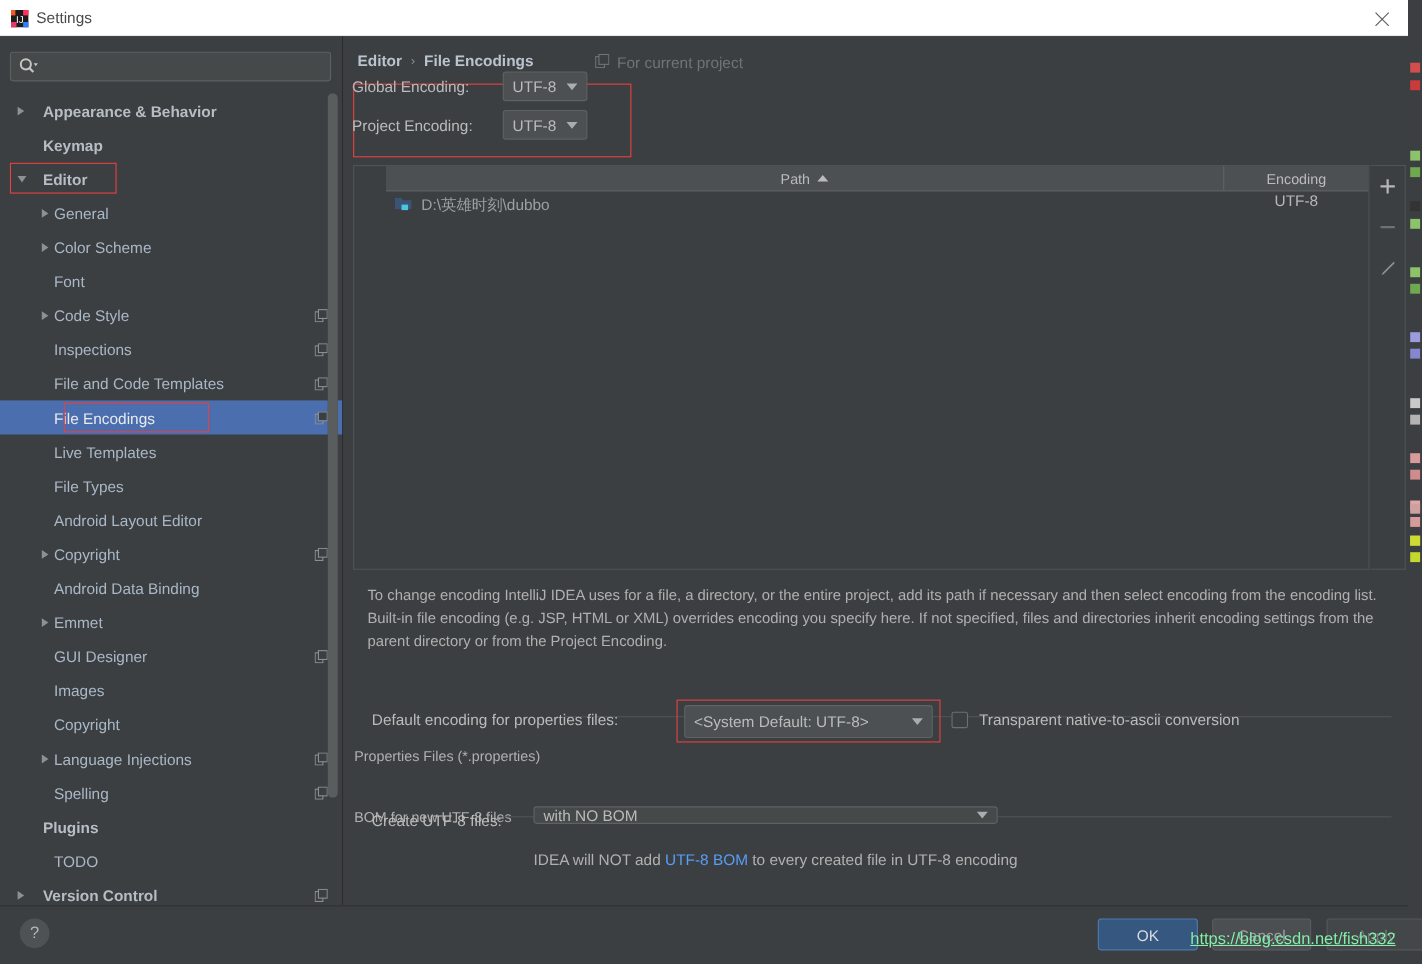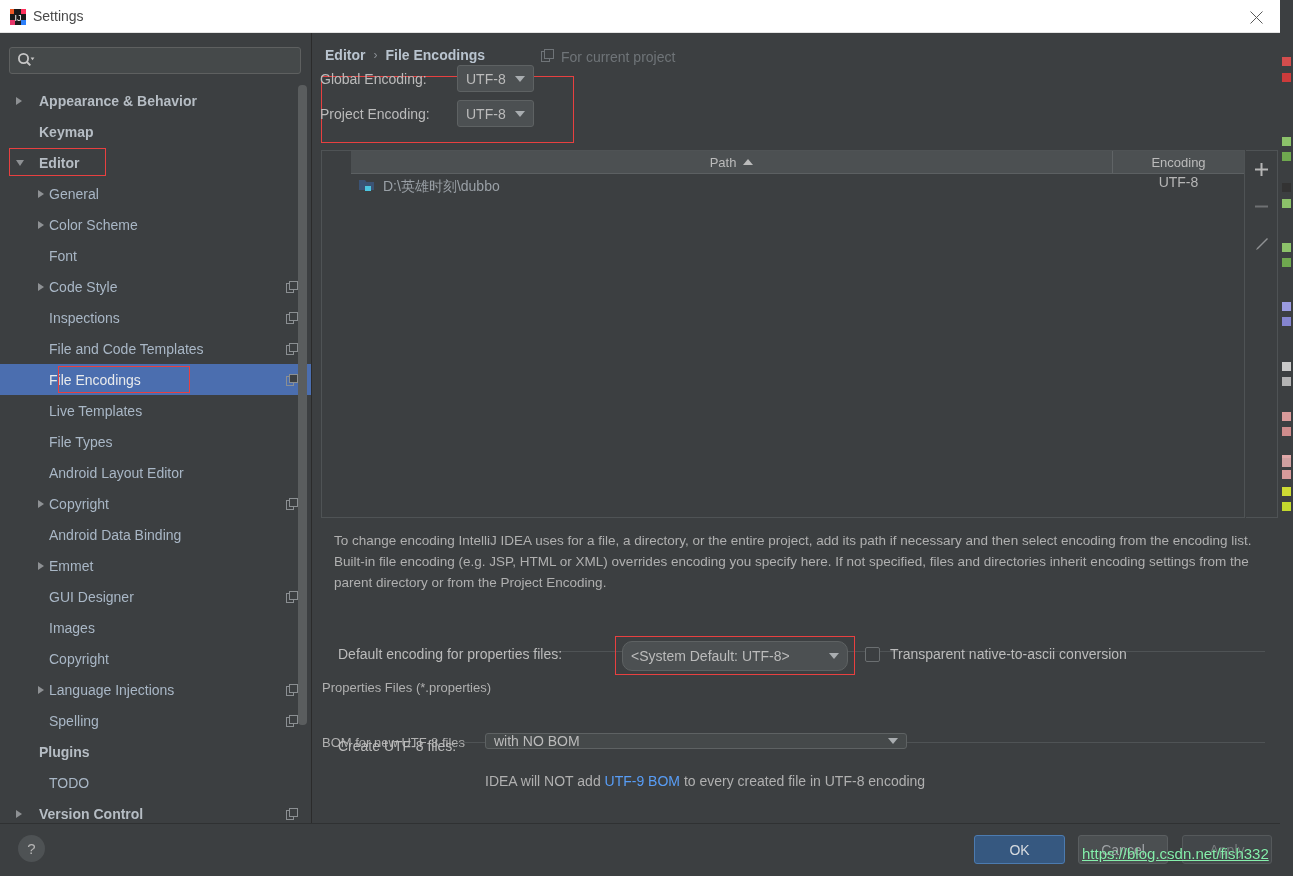--- a/index.html
+++ b/index.html
@@ -344,21 +344,20 @@
     top: 603px; left: 303px;
     width: 240px; height: 39px;
     border: 1px solid #e84040;
   }
   .combo.props {
     position: absolute;
     top: 608px; left: 310px;
     width: 226px; height: 30px;
     padding: 0 8px;
     justify-content: space-between;
-    border-radius: 10px;
   }
   .prop-label {
     position: absolute;
     top: 613px; left: 26px;
     color: #bbbbbb;
     font-size: 14px;
   }
   .chk-wrap {
     position: absolute;
     top: 613px; left: 553px;
@@ -421,20 +420,21 @@
   .btn {
     position: absolute;
     height: 29px;
     border-radius: 3px;
     font-size: 14px;
     display: flex;
     align-items: center;
     justify-content: center;
     cursor: pointer;
     user-select: none;
+    margin-left: 24px;
   }
   .btn.ok {
     top: 11px; left: 974px;
     width: 91px;
     background: #365880;
     border: 1px solid #4c7bb0;
     color: #d7dbdf;
   }
   .btn.cancel {
     top: 11px; left: 1078px;
@@ -749,21 +749,21 @@
 
       <div class="group-sep" style="top:702px; left:10px;">BOM for new UTF-8 files</div>
       <div class="group-line" style="top:709px; left:145px; width:808px;"></div>
 
       <div class="bom-label">Create UTF-8 files:</div>
       <div class="combo bom">
         <span>with NO BOM</span>
         <span class="caret"></span>
       </div>
       <div class="bom-note">
-        <span>IDEA will NOT add </span><span class="link">UTF-9 BOM</span><span> to every created file in UTF-8 encoding</span>
+        <span>IDEA will NOT add </span><span class="link">UTF-8 BOM</span><span> to every created file in UTF-8 encoding</span>
       </div>
 
     </div>
   </div>
 
   <div class="footer">
     <div class="help-btn">?</div>
     <div class="btn ok">OK</div>
     <div class="btn cancel">Cancel</div>
     <div class="btn apply">Apply</div>

